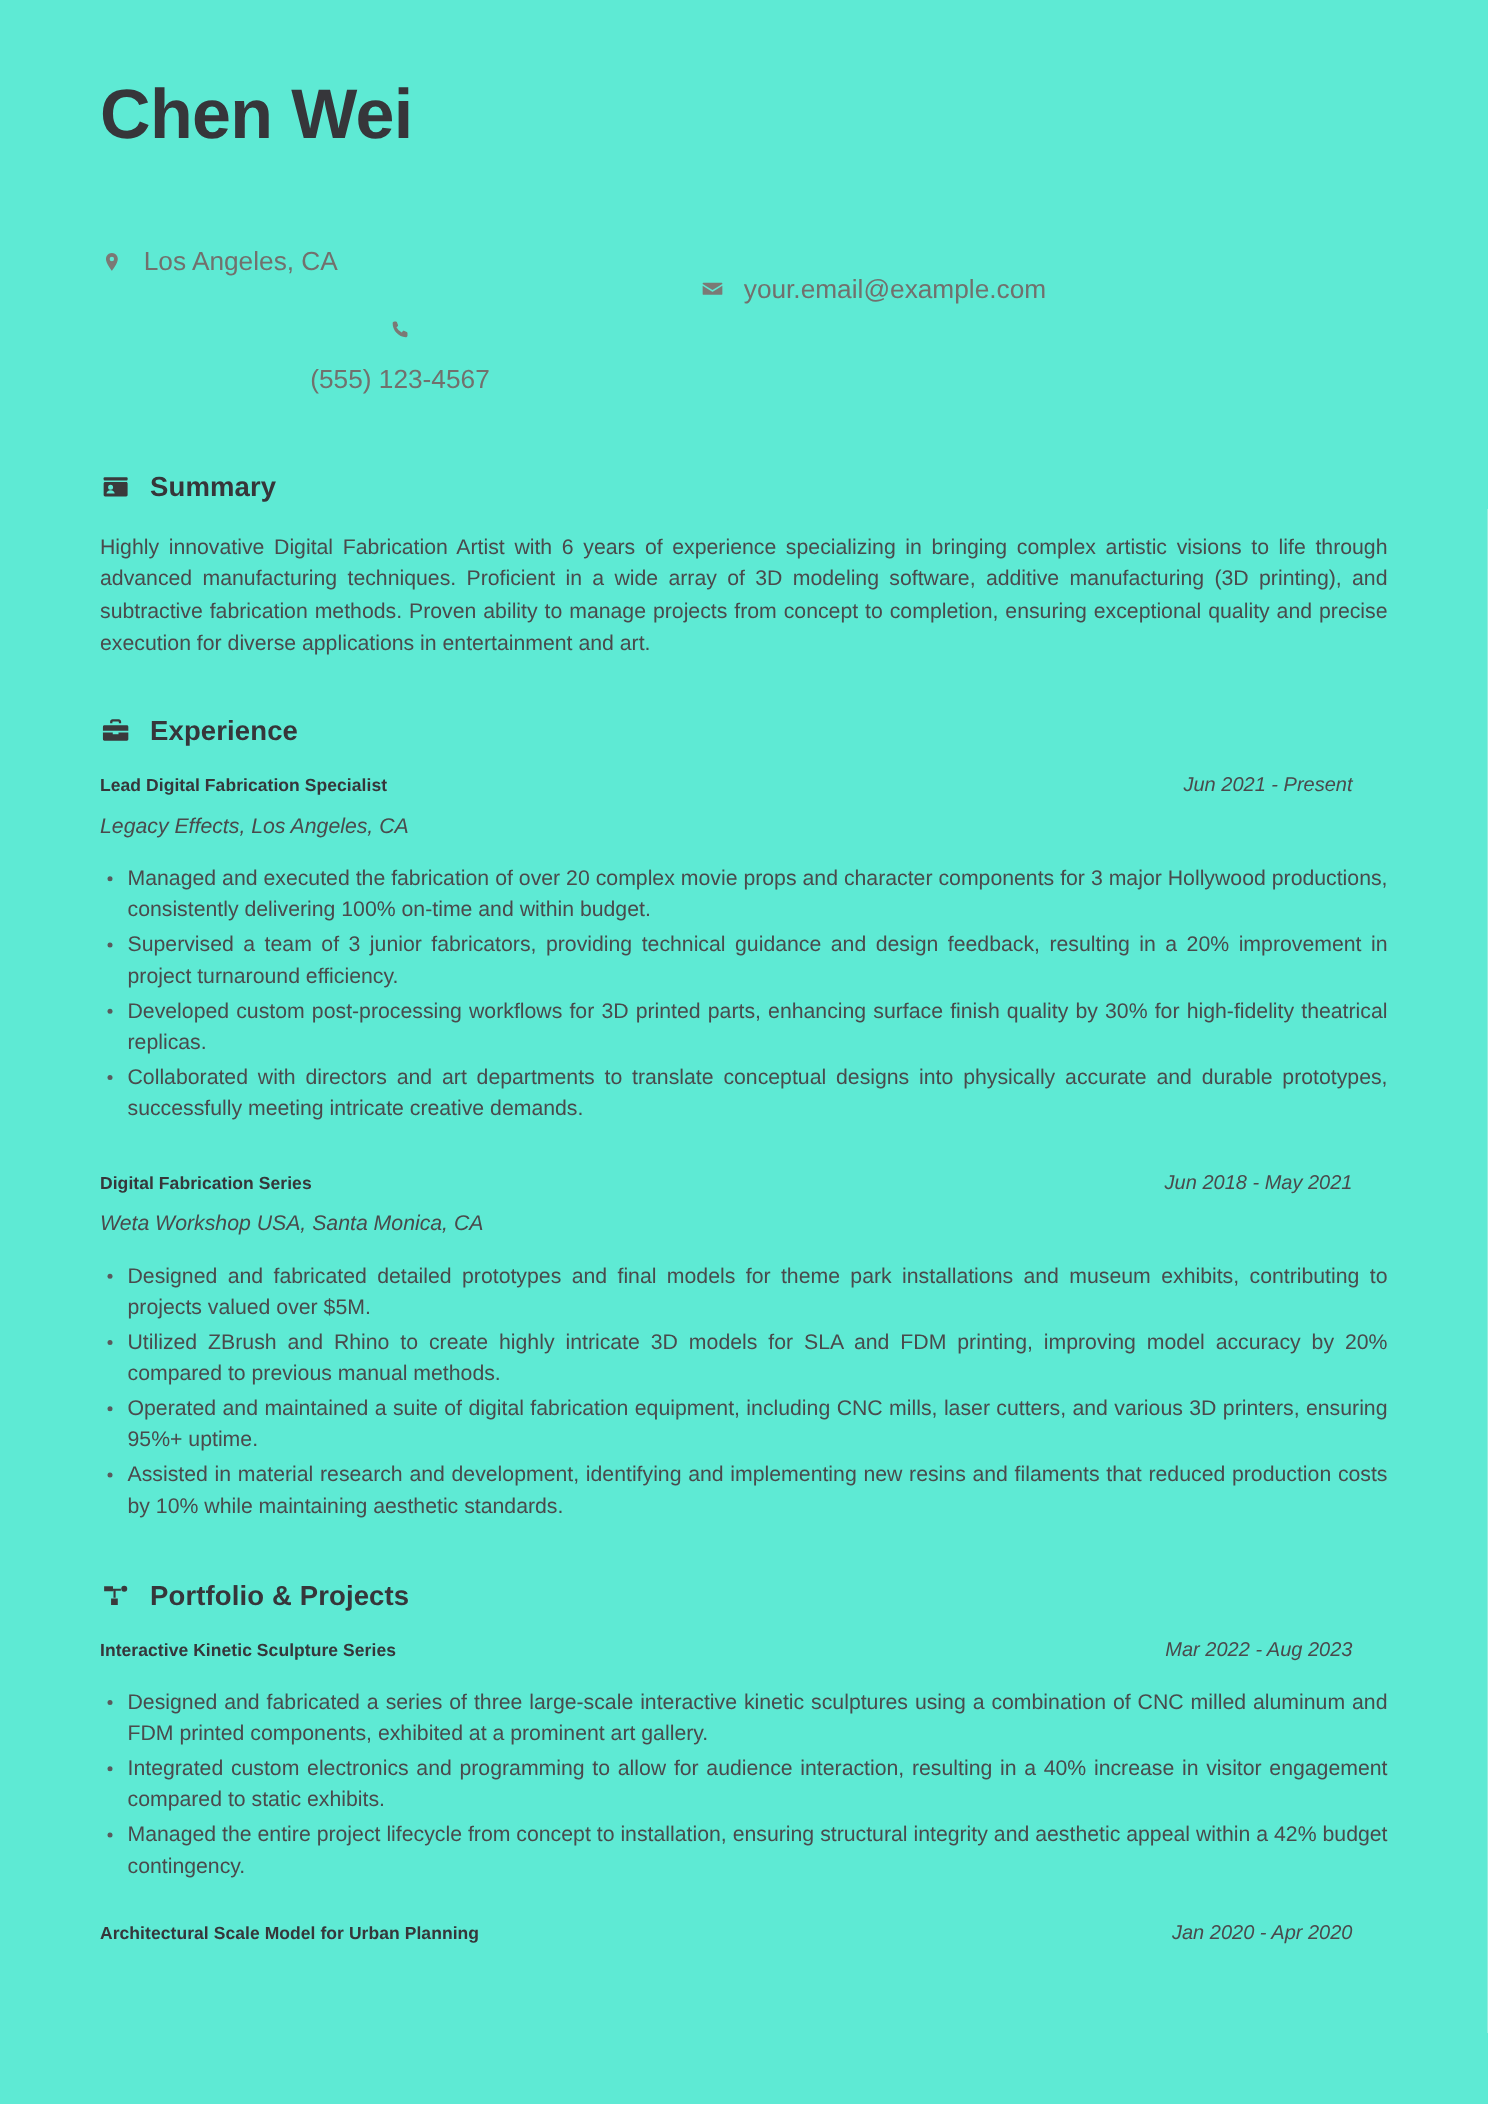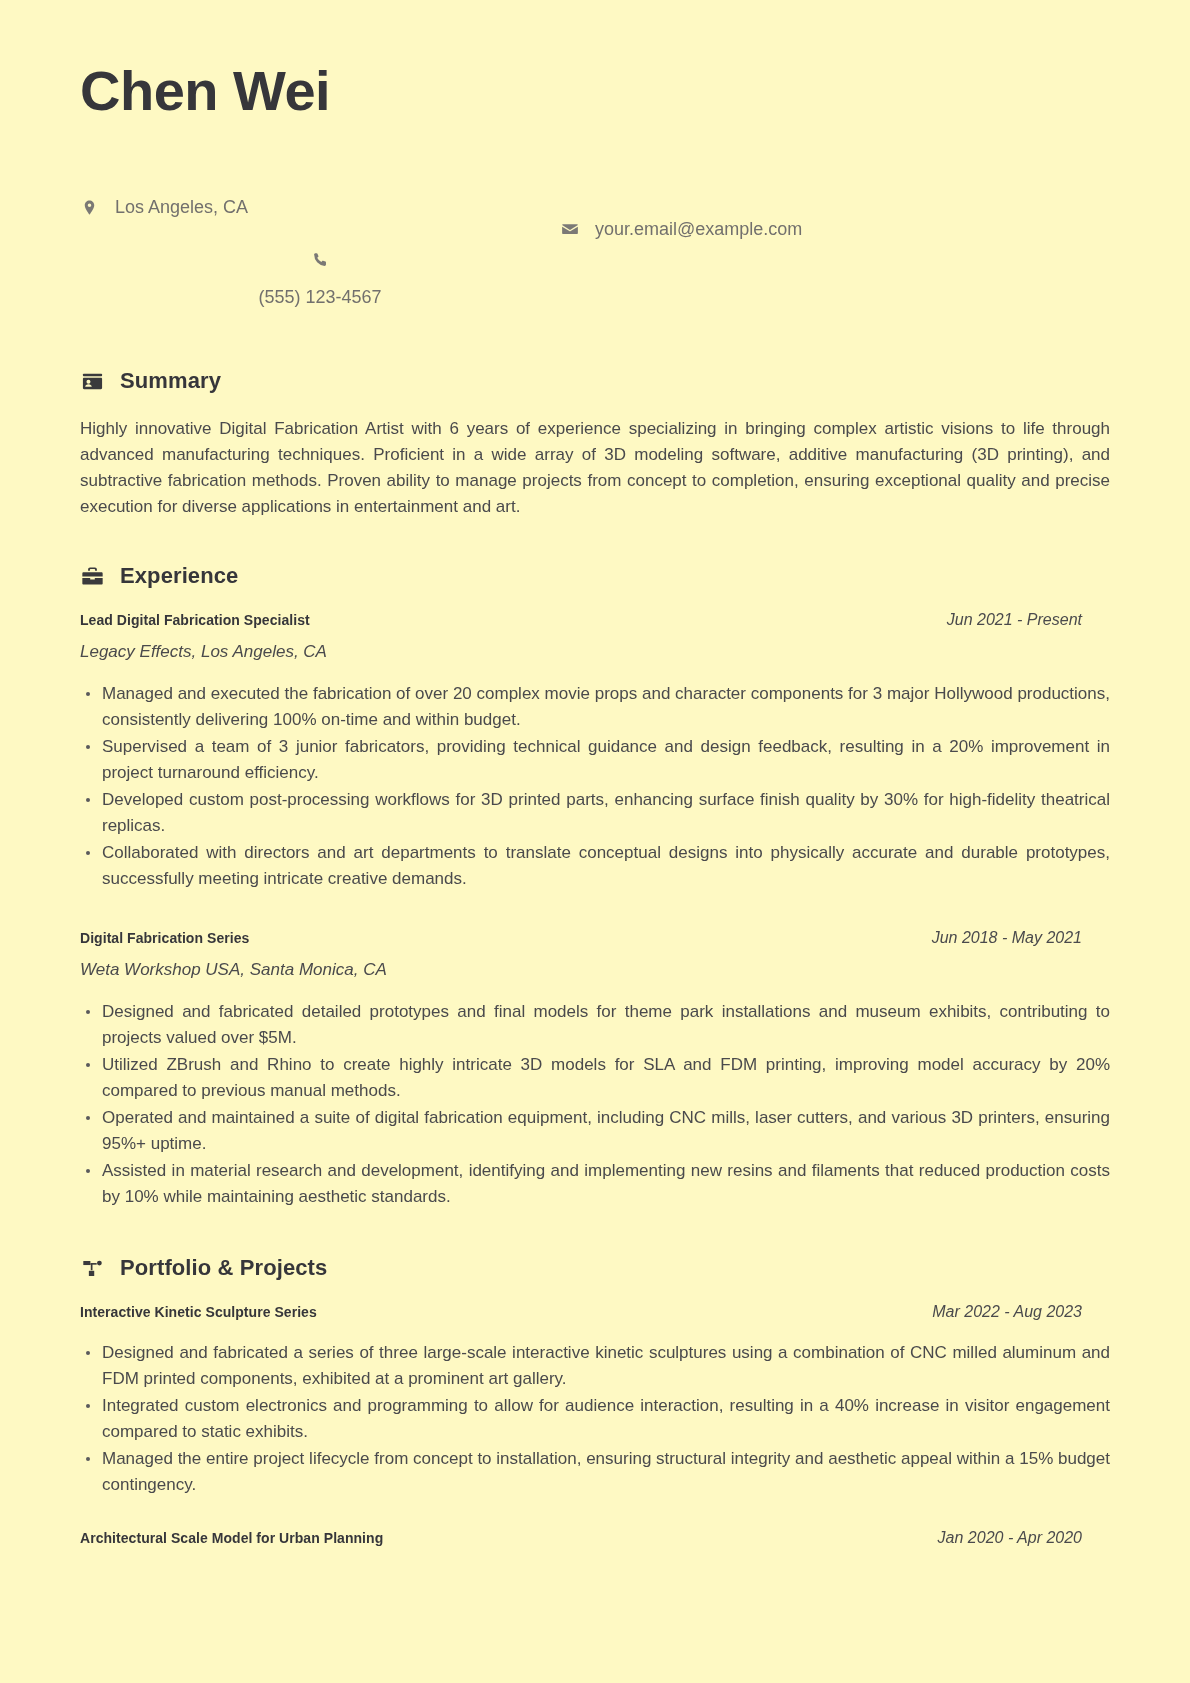--- a/index.html
+++ b/index.html
@@ -9,21 +9,21 @@
     min-height: 1683px;
     background: #f3f0ea;
     font-family: "Liberation Sans", sans-serif;
     color: #3a3a3c;
     -webkit-font-smoothing: antialiased;
   }
   .page {
     width: 1190px;
     min-height: 1683px;
     padding: 62px 80px 40px 80px;
-    background: #fef9c3;
+    background: #5eead4;
   }
 
   
   .name {
     font-size: 56px;
     font-weight: 700;
     letter-spacing: -0.5px;
     color: #36363a;
     line-height: 1.05;
     margin: 0 0 52px 0;
@@ -33,21 +33,21 @@
     display: grid;
     grid-template-columns: 480px 1fr;
     grid-auto-rows: min-content;
     row-gap: 8px;
     margin-bottom: 58px;
   }
   .contact-item {
     display: flex;
     align-items: center;
     gap: 16px;
-    font-size: 18px;
+    font-size: 21px;
     color: #72706d;
     line-height: 1.4;
   }
   .contact-item .ico {
     width: 19px;
     height: 19px;
     flex: 0 0 19px;
     display: inline-flex;
     align-items: center;
     justify-content: center;
@@ -262,21 +262,21 @@
     </div>
 
     <div class="entry">
       <div class="entry-row">
         <span class="entry-title">Interactive Kinetic Sculpture Series</span>
         <span class="entry-date">Mar 2022 - Aug 2023</span>
       </div>
       <ul class="bullets">
         <li>Designed and fabricated a series of three large-scale interactive kinetic sculptures using a combination of CNC milled aluminum and FDM printed components, exhibited at a prominent art gallery.</li>
         <li>Integrated custom electronics and programming to allow for audience interaction, resulting in a 40% increase in visitor engagement compared to static exhibits.</li>
-        <li>Managed the entire project lifecycle from concept to installation, ensuring structural integrity and aesthetic appeal within a 15% budget contingency.</li>
+        <li>Managed the entire project lifecycle from concept to installation, ensuring structural integrity and aesthetic appeal within a 42% budget contingency.</li>
       </ul>
     </div>
 
     <div class="proj-gap"></div>
 
     <div class="entry">
       <div class="entry-row">
         <span class="entry-title">Architectural Scale Model for Urban Planning</span>
         <span class="entry-date">Jan 2020 - Apr 2020</span>
       </div>

